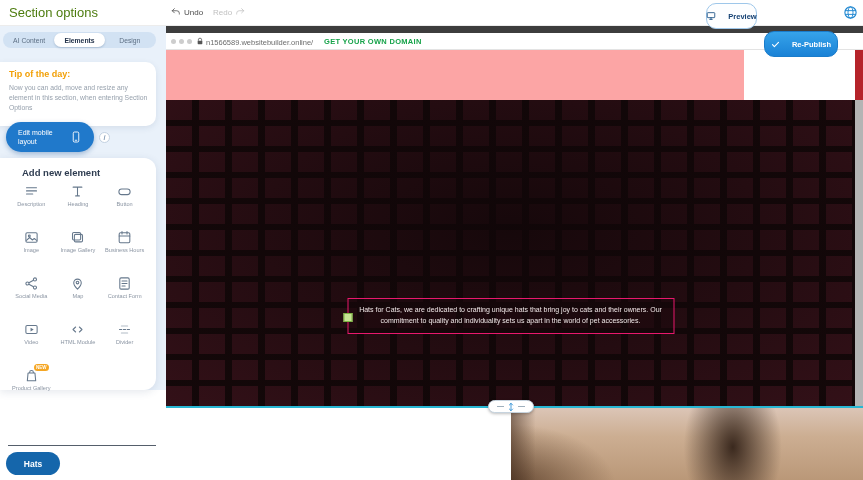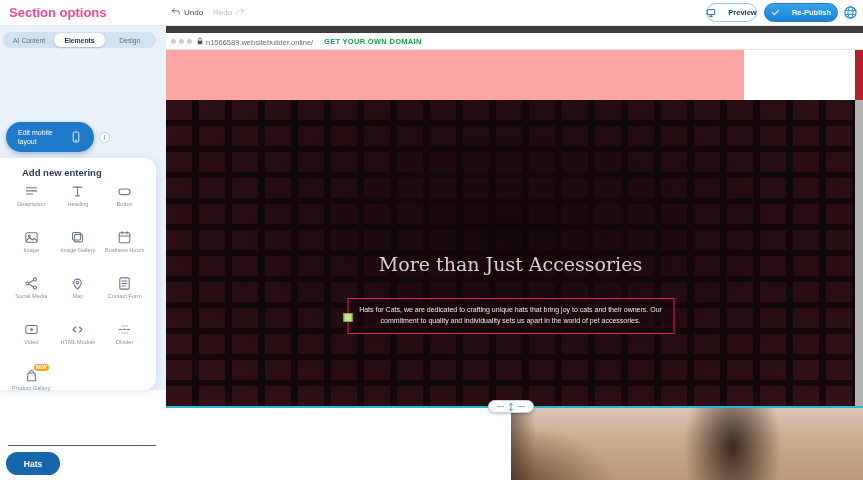--- a/index.html
+++ b/index.html
@@ -1,27 +1,27 @@
 <!DOCTYPE html>
 <html><head>
 <meta charset="utf-8">
 <style>
   * { margin:0; padding:0; box-sizing:border-box; }
   body { background:#888; font-family:"Liberation Sans", sans-serif; }
   .screen { position:relative; width:863px; height:480px; background:#fff; overflow:hidden; }
 
   
   .topbar { position:absolute; left:0; top:0; width:863px; height:26px; background:#fff; border-bottom:1px solid #ececec; z-index:30; }
-  .topbar-title { position:absolute; left:9px; top:5px; font-size:13px; font-weight:bold; color:#ec4899; }
+  .topbar-title { position:absolute; left:9px; top:5px; font-size:13px; font-weight:normal; color:#4d7c0f; }
   .hist-group { position:absolute; top:7px; display:flex; align-items:center; gap:3px; font-size:8px; cursor:pointer; }
   .undo-group { left:171px; color:#4c4c4c; }
   .redo-group { left:213px; color:#c0c0c0; }
-  .pill-btn { position:absolute; top:3px; height:19px; border-radius:10px; display:flex; align-items:center; justify-content:center; gap:12px; font-size:7.5px; cursor:pointer; }
+  .pill-btn { position:absolute; top:3px; height:26px; border-radius:10px; display:flex; align-items:center; justify-content:center; gap:12px; font-size:7.5px; cursor:pointer; }
   .preview-btn { left:706px; width:51px; background:#fdfeff; border:1px solid #9ec7ea; color:#123f72; font-weight:bold; }
-  .republish-btn { left:764px; width:74px; background:linear-gradient(#36a3ea,#1a82d6); color:#fff; font-weight:bold; border:1px solid #1a7ccb; }
+  .republish-btn { left:764px; width:74px; background:linear-gradient(#36a3ea,#1a82d6); color:#fff; font-weight:bold; border:1px solid #1a7ccb;margin-top:28px; }
   .globe-btn { position:absolute; left:843px; top:5px; width:15px; height:15px; cursor:pointer; }
 
   
   .sidebar { position:absolute; left:0; top:26px; width:166px; height:454px; background:#fff; z-index:20; }
   .sidebar-bg { position:absolute; left:0; top:0; width:166px; height:364px; background:#e9f1fa; }
   .tabs-wrap { position:absolute; left:3px; top:6px; width:153px; height:16px; background:#d2e2f3; border-radius:9px; display:flex; padding:1px; }
   .tab { flex:1; display:flex; align-items:center; justify-content:center; font-size:6.8px; color:#5d6f84; border-radius:8px; cursor:pointer; }
   .tab.active { background:#fff; color:#22324a; font-weight:bold; box-shadow:0 1px 2px rgba(40,70,110,.25); }
   .tip-card { position:absolute; left:0; top:36px; width:156px; height:64px; background:#fff; border-radius:0 10px 10px 0; box-shadow:0 2px 6px rgba(30,60,100,.10); }
   .tip-title { position:absolute; left:9px; top:7px; font-size:9px; font-weight:bold; color:#f2a007; }
@@ -143,34 +143,38 @@
 
   <div class="sidebar">
     <div class="sidebar-bg"></div>
 
     <div class="tabs-wrap">
       <div class="tab">AI Content</div>
       <div class="tab active">Elements</div>
       <div class="tab">Design</div>
     </div>
 
+    <div class="tip-card">
+      <div class="tip-title">Tip of the day:</div>
+      <div class="tip-body">Now you can add, move and resize any element in this section, when entering Section Options</div>
+    </div>
 
     <div class="edit-mobile-btn">
       <span style="width:46px; line-height:1.3;">Edit mobile layout</span>
       <span>
         <svg width="12" height="16" viewBox="0 0 24 24">
             <rect x="6.5" y="2" width="11" height="20" rx="2.5" stroke="#fff" fill="none" stroke-width="1.8"></rect>
             <path d="M10.5 18.5h3" stroke="#fff" stroke-width="1.8" stroke-linecap="round"></path>
           </svg>
       </span>
     </div>
     <div class="info-dot">i</div>
 
     <div class="add-card">
-      <div class="add-title">Add new entering</div>
+      <div class="add-title">Add new element</div>
       <div class="elem-grid">
 
         <div class="elem-cell">
           <span>
               <svg width="15" height="15" viewBox="0 0 24 24" stroke="#66788c" stroke-width="1.7" fill="none" stroke-linecap="round">
                 <path d="M4 6h16M4 11h16M4 16h10"></path>
               </svg>
             </span>
           <span class="elem-label">Description</span>
         </div>
@@ -309,21 +313,20 @@
           </svg>
       </div>
       <div class="url-text">n1566589.websitebuilder.online/</div>
       <div class="domain-link">GET YOUR OWN DOMAIN</div>
     </div>
 
     <div class="preview">
 
 
       <div class="hero">
-        <div class="hero-subtitle">More than Just Accessories</div>
         <div class="hero-textbox">
           <div class="green-handle"></div>
           <span>Hats for Cats, we are dedicated to crafting unique hats that bring joy to cats and their owners. Our commitment to quality and individuality sets us apart in the world of pet accessories.</span>
         </div>
       </div>
 
     </div>
 
     <div class="section-line"></div>
 

